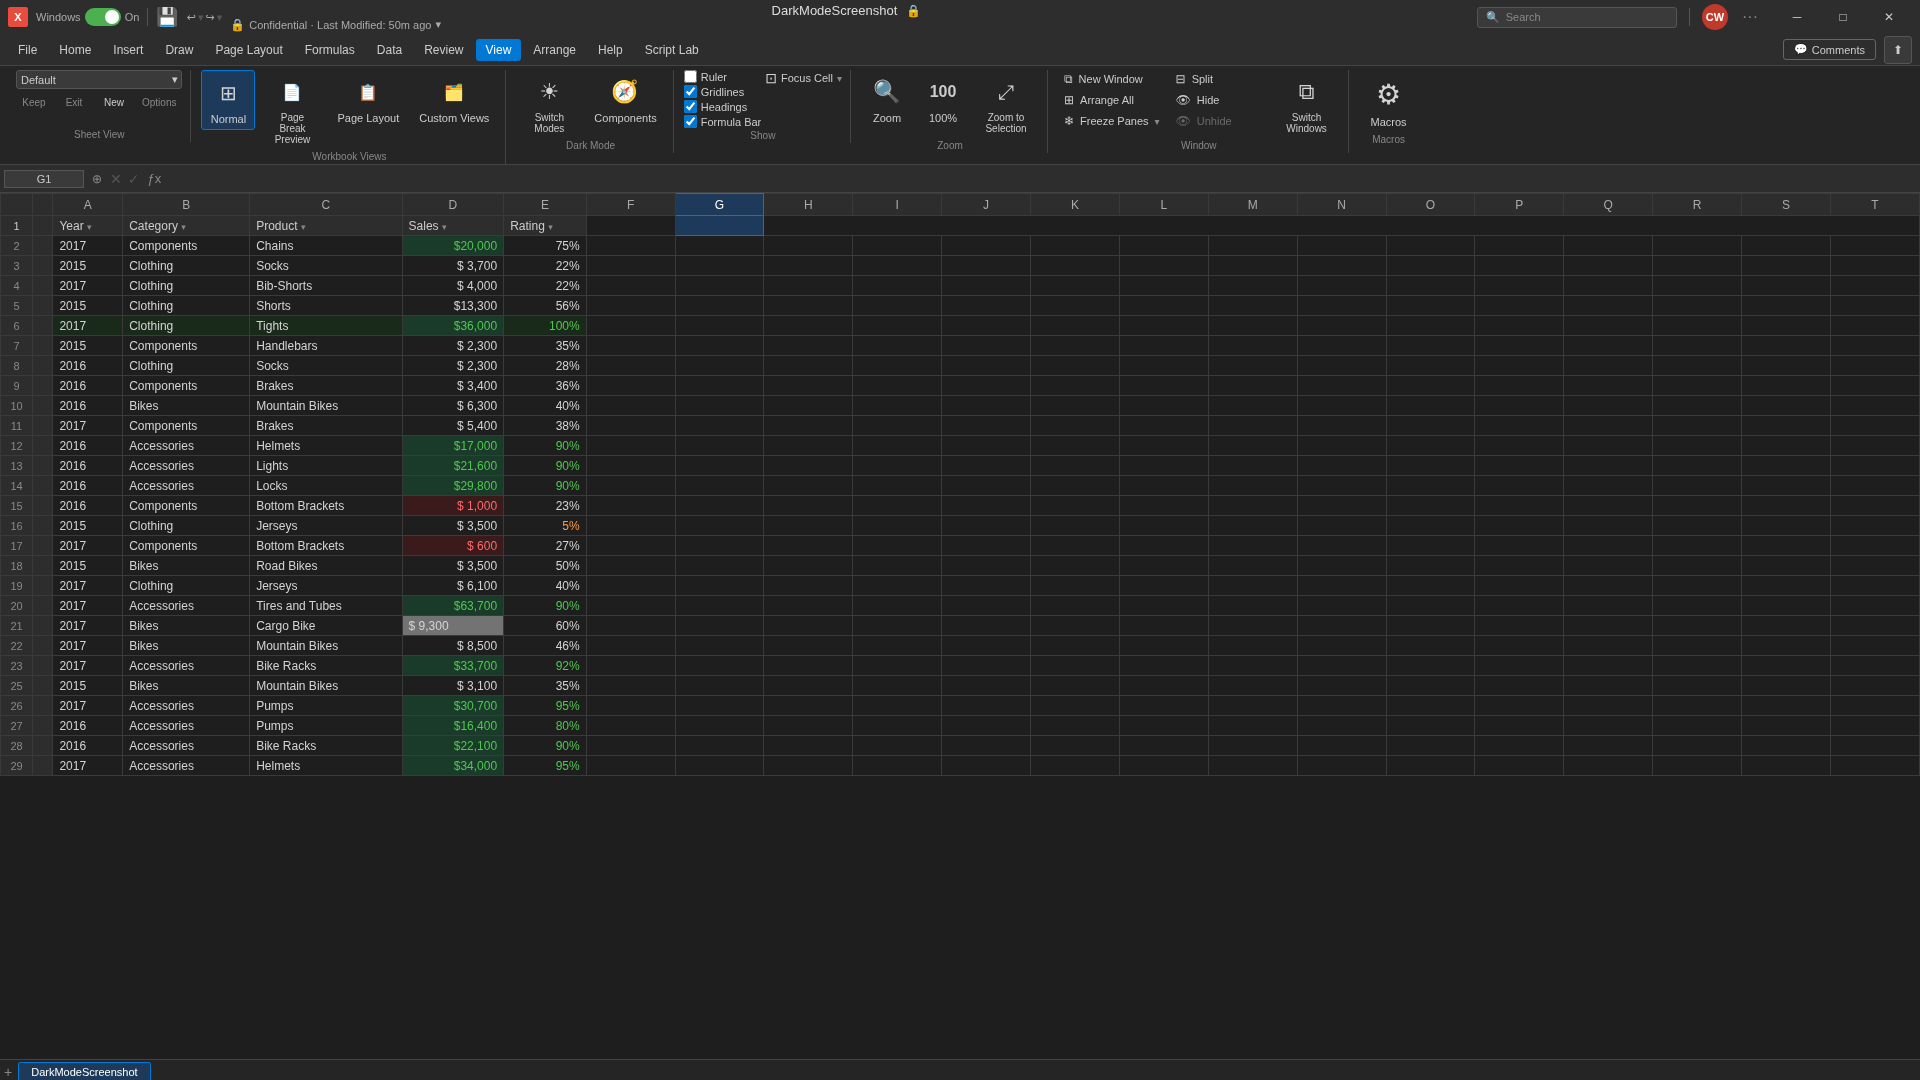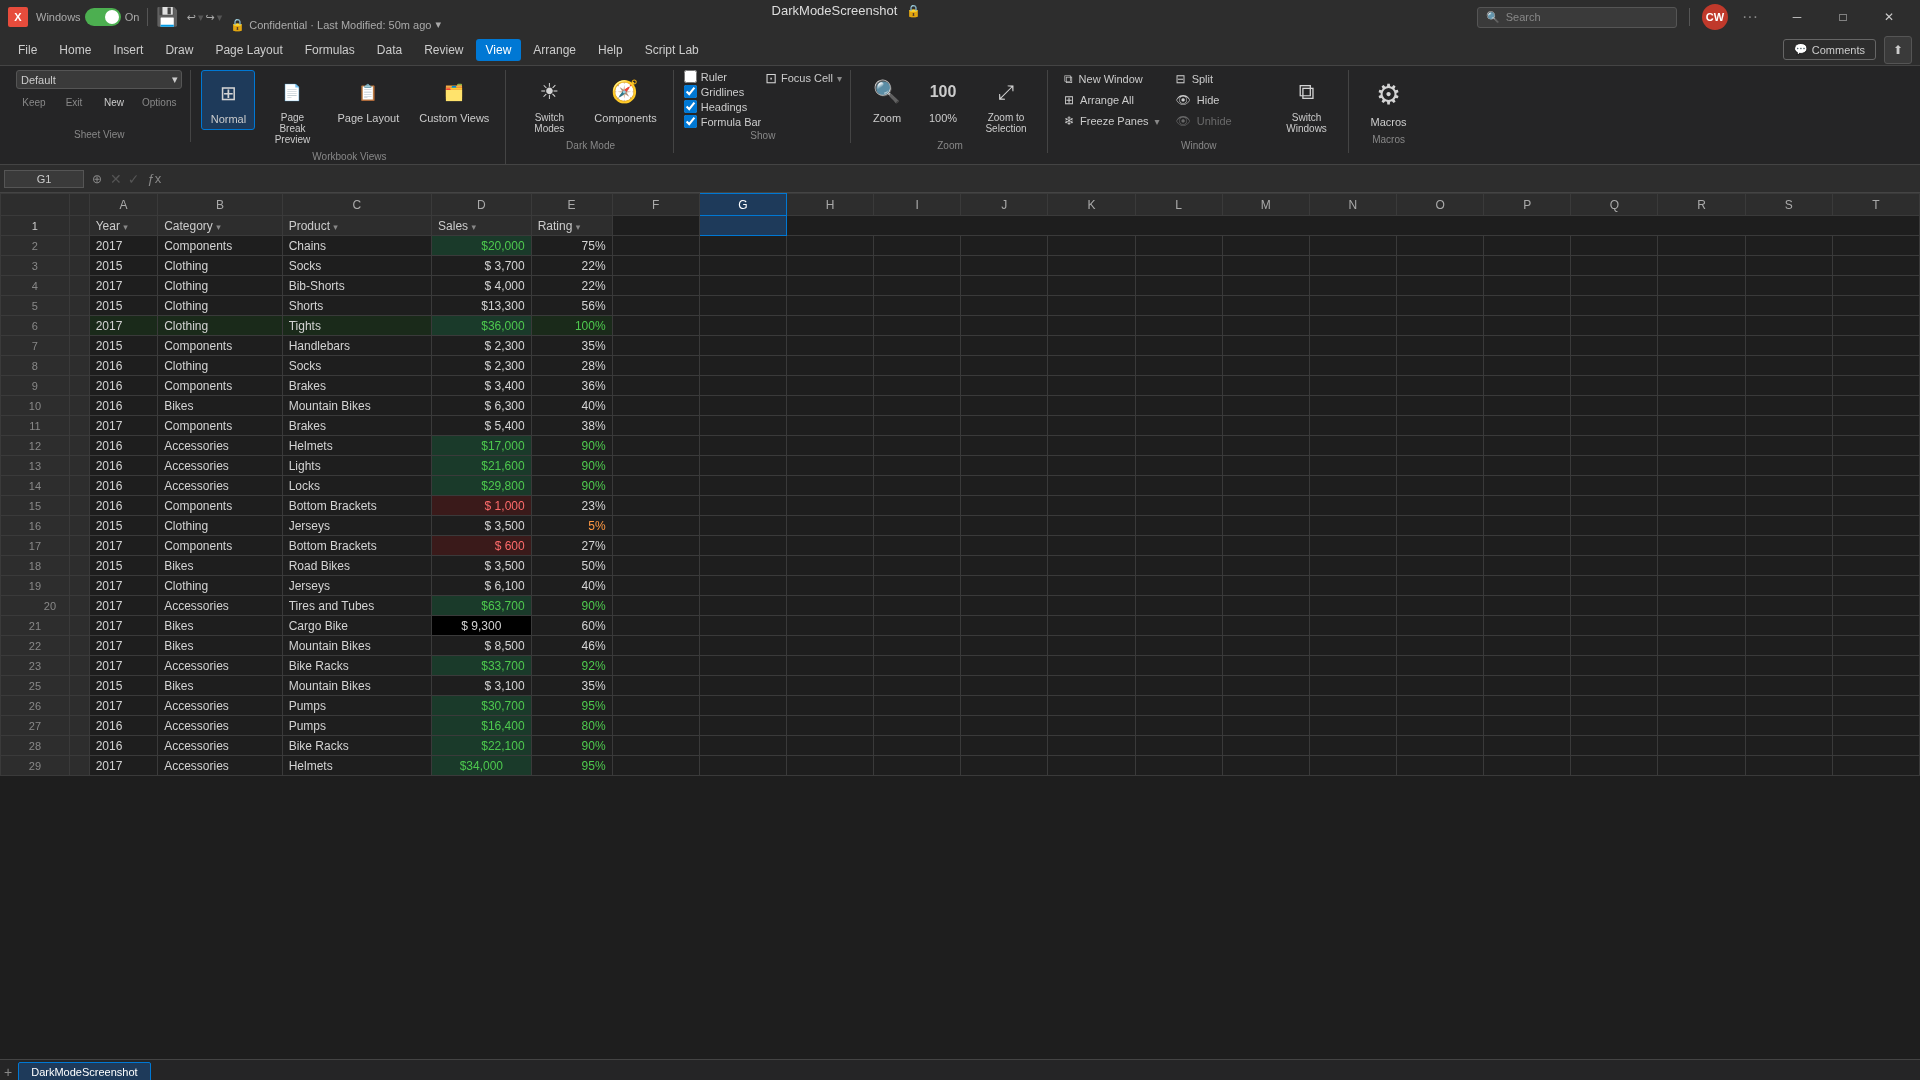--- a/index.html
+++ b/index.html
@@ -1017,21 +1017,21 @@
     <td style="background:#1e1e1e;"></td>
     <td style="background:#1e1e1e;"></td>
     <td style="background:#1e1e1e;"></td>
     <td style="background:#1e1e1e;"></td>
     <td style="background:#1e1e1e;"></td>
     <td style="background:#1e1e1e;"></td>
     <td style="background:#1e1e1e;"></td>
     <td style="background:#1e1e1e;"></td>
   </tr>
             <tr>
-    <td class="row-num" style="background:#2d2d2d;color:#888;text-align:center;font-size:11px;padding-left:36px;">20</td>
+    <td class="row-num" style="background:#2d2d2d;color:#888;text-align:center;font-size:11px;">20</td>
     <td style="background:#2d2d2d;"></td>
     <td style="background:#1e1e1e;color:#d4d4d4;">2017</td>
     <td style="background:#1e1e1e;color:#d4d4d4;">Accessories</td>
     <td style="background:#1e1e1e;color:#d4d4d4;">Tires and Tubes</td>
     <td style="background:#1a3a2a;color:#4ec94e;text-align:right;">$63,700</td>
     <td style="background:#1e1e1e;color:#4ec94e;text-align:right;">90%</td>
     <td style="background:#1e1e1e;"></td>
     <td style="background:#1e1e1e;"></td>
     <td style="background:#1e1e1e;"></td>
     <td style="background:#1e1e1e;"></td>
@@ -1046,21 +1046,21 @@
     <td style="background:#1e1e1e;"></td>
     <td style="background:#1e1e1e;"></td>
     <td style="background:#1e1e1e;"></td>
   </tr>
             <tr>
     <td class="row-num" style="background:#2d2d2d;color:#888;text-align:center;font-size:11px;">21</td>
     <td style="background:#2d2d2d;"></td>
     <td style="background:#1e1e1e;color:#d4d4d4;">2017</td>
     <td style="background:#1e1e1e;color:#d4d4d4;">Bikes</td>
     <td style="background:#1e1e1e;color:#d4d4d4;">Cargo Bike</td>
-    <td style="background:#000000;color:#d4d4d4;text-align:center;">$ 9,300</td>
+    <td style="background:#737373;color:#d4d4d4;text-align:left;">$ 9,300</td>
     <td style="background:#1e1e1e;color:#d4d4d4;text-align:right;">60%</td>
     <td style="background:#1e1e1e;"></td>
     <td style="background:#1e1e1e;"></td>
     <td style="background:#1e1e1e;"></td>
     <td style="background:#1e1e1e;"></td>
     <td style="background:#1e1e1e;"></td>
     <td style="background:#1e1e1e;"></td>
     <td style="background:#1e1e1e;"></td>
     <td style="background:#1e1e1e;"></td>
     <td style="background:#1e1e1e;"></td>
@@ -1214,21 +1214,21 @@
     <td style="background:#1e1e1e;"></td>
     <td style="background:#1e1e1e;"></td>
     <td style="background:#1e1e1e;"></td>
   </tr>
             <tr>
     <td class="row-num" style="background:#2d2d2d;color:#888;text-align:center;font-size:11px;">29</td>
     <td style="background:#2d2d2d;"></td>
     <td style="background:#1e1e1e;color:#d4d4d4;">2017</td>
     <td style="background:#1e1e1e;color:#d4d4d4;">Accessories</td>
     <td style="background:#1e1e1e;color:#d4d4d4;">Helmets</td>
-    <td style="background:#1a3a2a;color:#4ec94e;text-align:center;">$34,000</td>
+    <td style="background:#1a3a2a;color:#4ec94e;text-align:right;">$34,000</td>
     <td style="background:#1e1e1e;color:#4ec94e;text-align:right;">95%</td>
     <td style="background:#1e1e1e;"></td>
     <td style="background:#1e1e1e;"></td>
     <td style="background:#1e1e1e;"></td>
     <td style="background:#1e1e1e;"></td>
     <td style="background:#1e1e1e;"></td>
     <td style="background:#1e1e1e;"></td>
     <td style="background:#1e1e1e;"></td>
     <td style="background:#1e1e1e;"></td>
     <td style="background:#1e1e1e;"></td>

